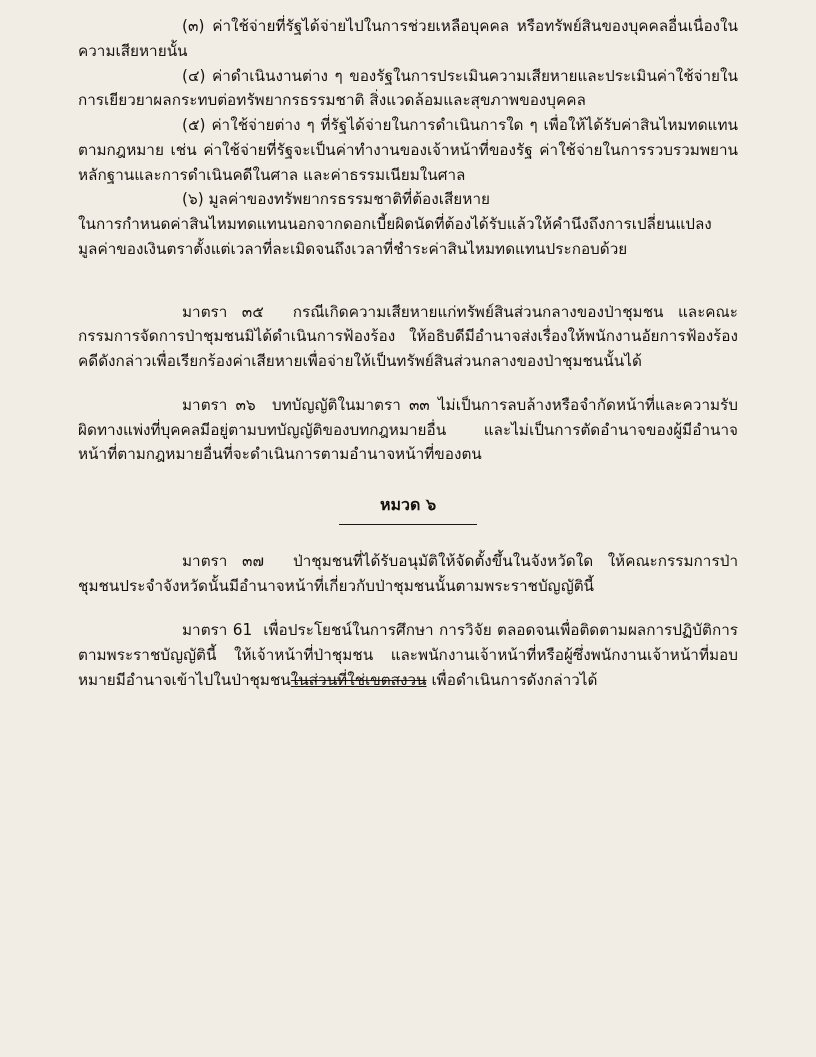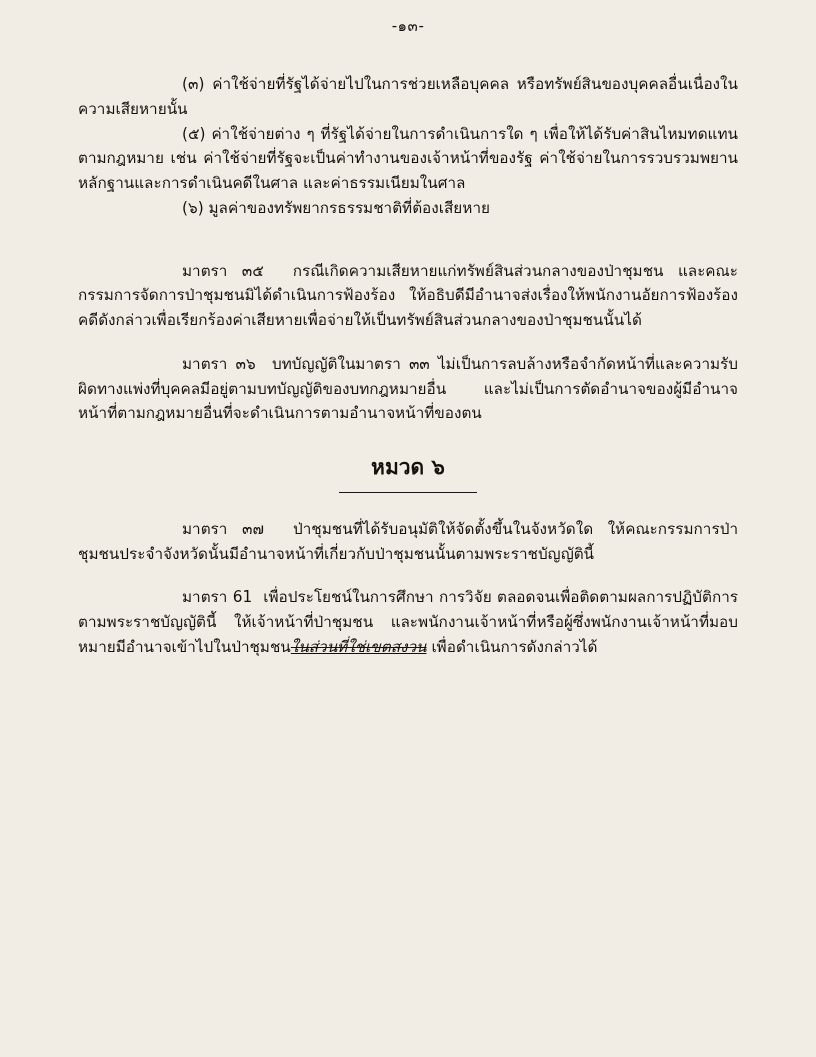--- a/index.html
+++ b/index.html
@@ -41,55 +41,60 @@
   }
   .lead {
     display: inline-block;
     width: 104px;
   }
   .gap-md { height: 19px; }
   .gap-lg { height: 24px; }
   .section-head {
     text-align: center;
     font-weight: bold;
-    font-size: 21px;
+    font-size: 16px;
     margin: 0;
     line-height: 1.7;
   }
   .rule {
     width: 138px;
     height: 1px;
     background: #1a1714;
     margin: 6px auto 0 auto;
   }
   .u { }
-  .strike-u { text-decoration: underline line-through; font-style: italic; }
+  .strike-u { text-decoration: underline line-through; }
 </style>
 </head>
 <body>
 
 <div class="page">
 
-  <div class="page-number">-๑๓-</div>
 
   <div class="body-text">
 
     <p class="para">
       <span class="lead"></span><span>(๓)</span>&nbsp;<span>ค่าใช้จ่ายที่รัฐได้จ่ายไปในการช่วยเหลือบุคคล  หรือทรัพย์สินของบุคคลอื่นเนื่องในความเสียหายนั้น</span>
     </p>
 
+    <p class="para">
+      <span class="lead"></span><span>(๔)</span>&nbsp;<span>ค่าดำเนินงานต่าง ๆ ของรัฐในการประเมินความเสียหายและประเมินค่าใช้จ่ายในการเยียวยาผลกระทบต่อทรัพยากรธรรมชาติ  สิ่งแวดล้อมและสุขภาพของบุคคล</span>
+    </p>
 
     <p class="para">
       <span class="lead"></span><span>(๕)</span>&nbsp;<span>ค่าใช้จ่ายต่าง ๆ ที่รัฐได้จ่ายในการดำเนินการใด ๆ เพื่อให้ได้รับค่าสินไหมทดแทนตามกฎหมาย  เช่น  ค่าใช้จ่ายที่รัฐจะเป็นค่าทำงานของเจ้าหน้าที่ของรัฐ  ค่าใช้จ่ายในการรวบรวมพยานหลักฐานและการดำเนินคดีในศาล  และค่าธรรมเนียมในศาล</span>
     </p>
 
     <p class="para">
       <span class="lead"></span><span>(๖)</span>&nbsp;<span>มูลค่าของทรัพยากรธรรมชาติที่ต้องเสียหาย</span>
     </p>
 
+    <p class="para">
+      <span>ในการกำหนดค่าสินไหมทดแทนนอกจากดอกเบี้ยผิดนัดที่ต้องได้รับแล้วให้คำนึงถึงการเปลี่ยนแปลงมูลค่าของเงินตราตั้งแต่เวลาที่ละเมิดจนถึงเวลาที่ชำระค่าสินไหมทดแทนประกอบด้วย</span>
+    </p>
 
     <div class="gap-md"></div>
 
 
     <div class="gap-md"></div>
 
     <p class="para">
       <span class="lead"></span><span>มาตรา  ๓๕</span>&nbsp;&nbsp;<span>กรณีเกิดความเสียหายแก่ทรัพย์สินส่วนกลางของป่าชุมชน  และคณะกรรมการจัดการป่าชุมชนมิได้ดำเนินการฟ้องร้อง  ให้อธิบดีมีอำนาจส่งเรื่องให้พนักงานอัยการฟ้องร้องคดีดังกล่าวเพื่อเรียกร้องค่าเสียหายเพื่อจ่ายให้เป็นทรัพย์สินส่วนกลางของป่าชุมชนนั้นได้</span>
     </p>
 

